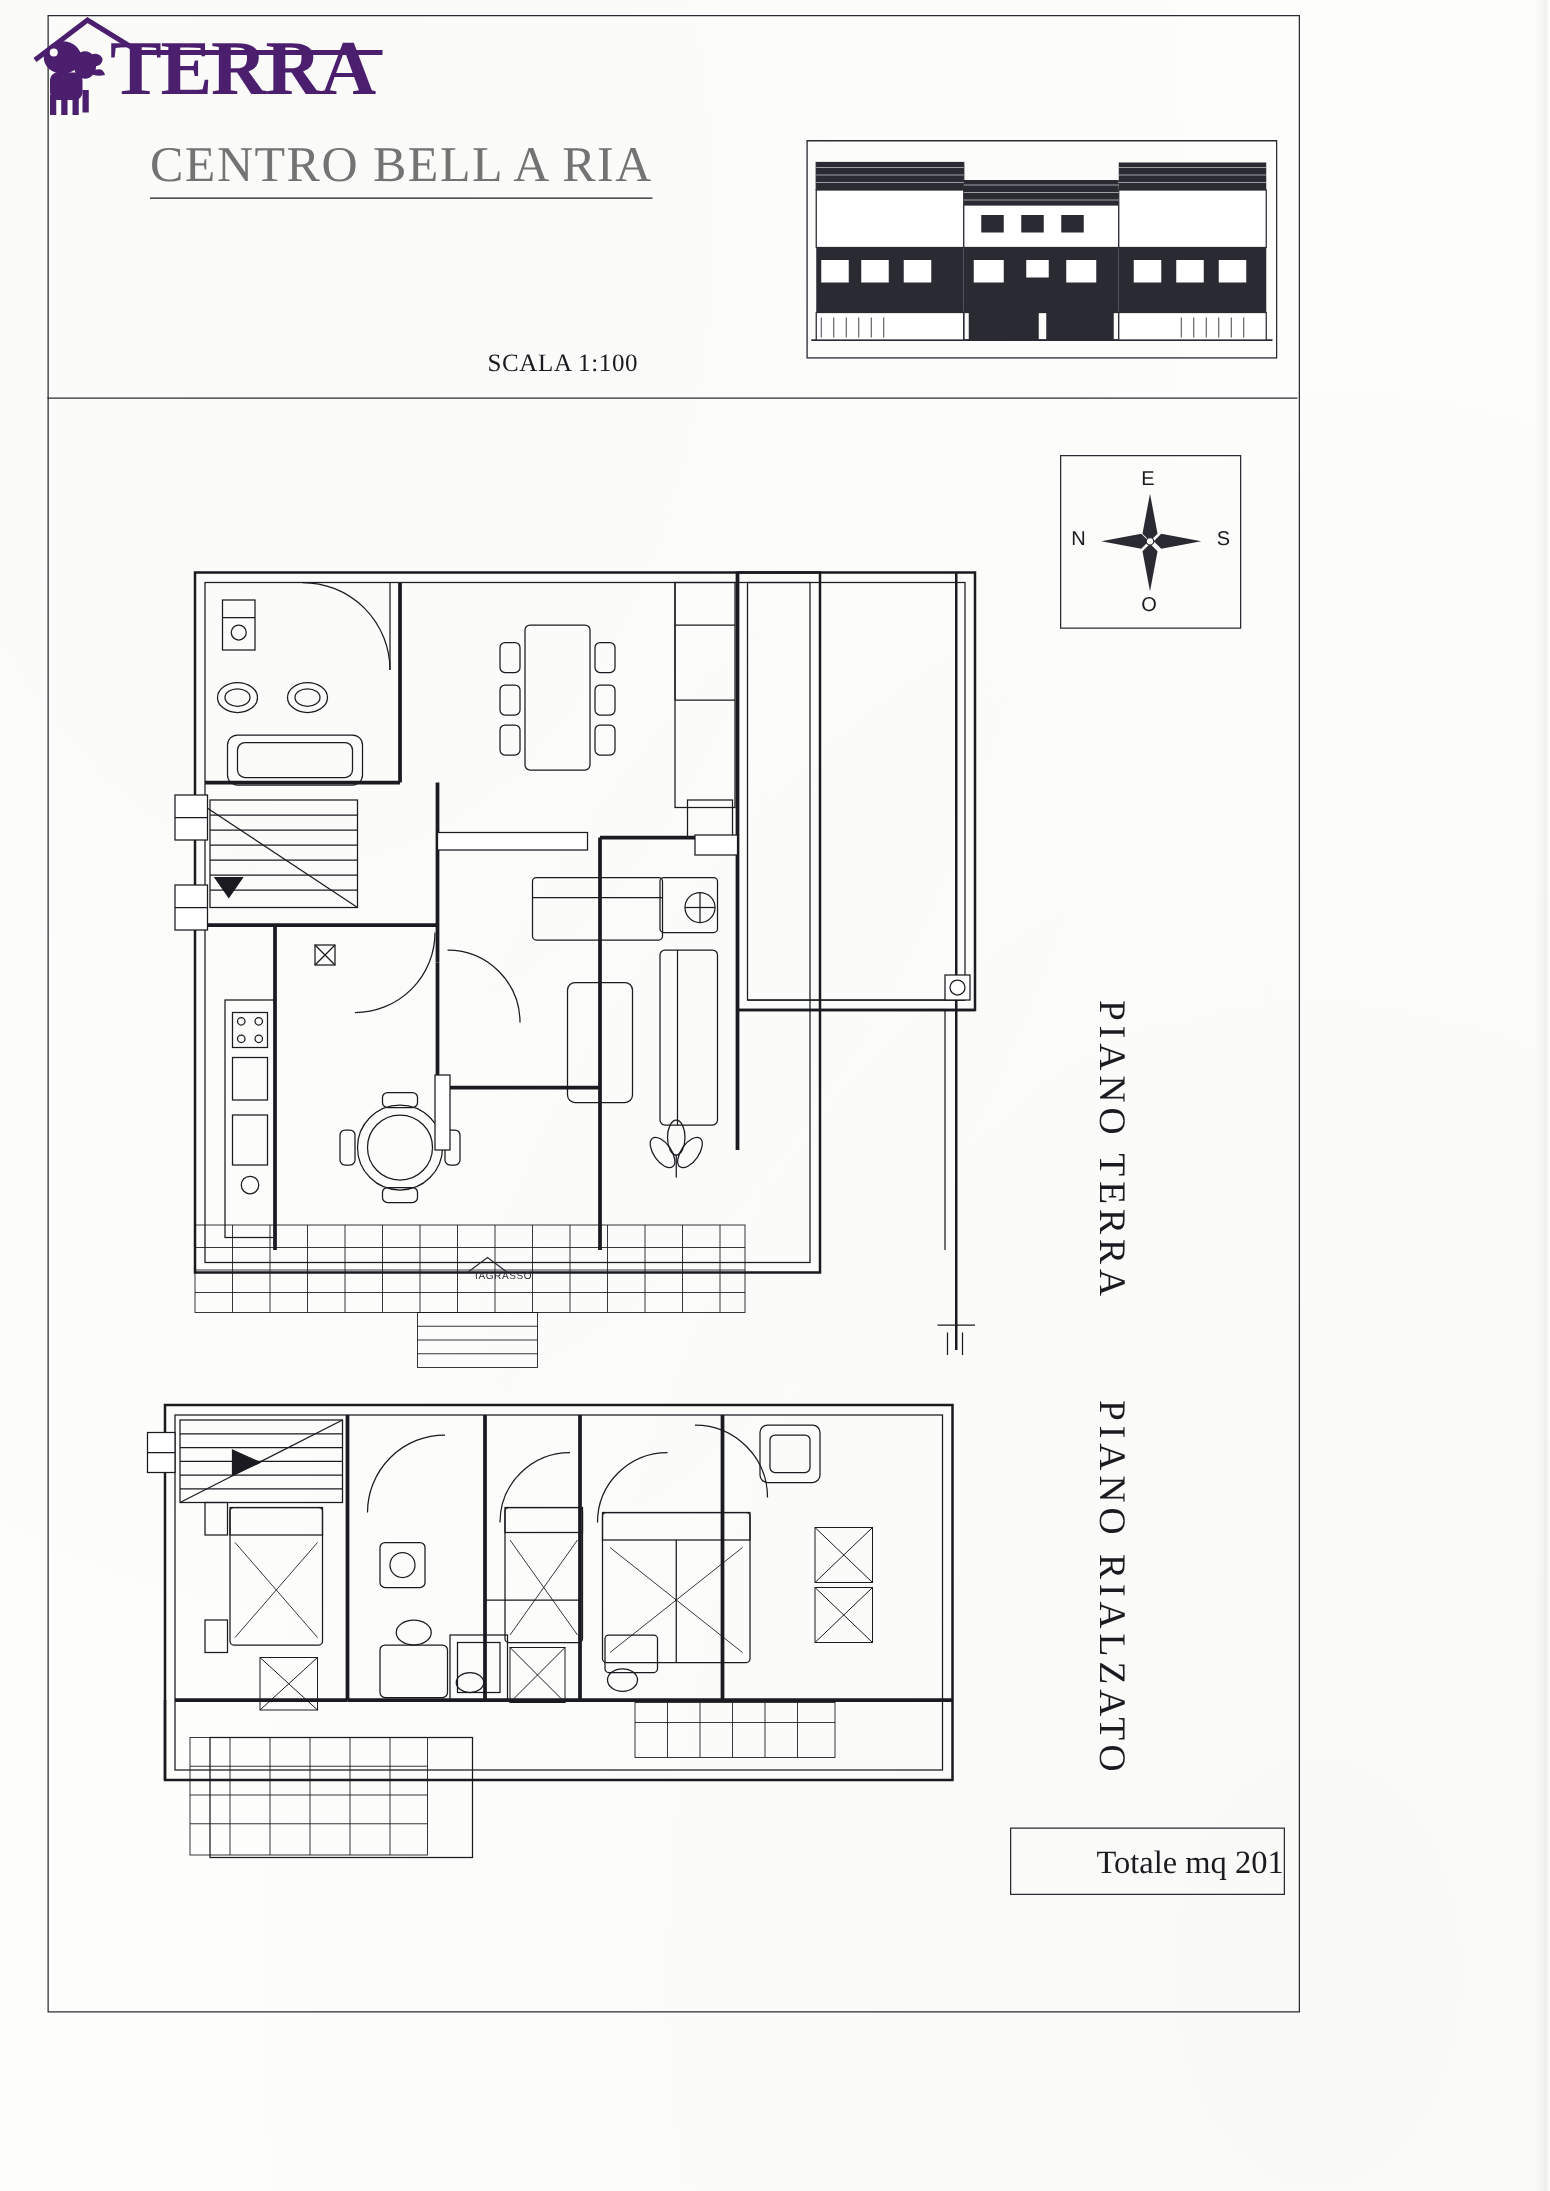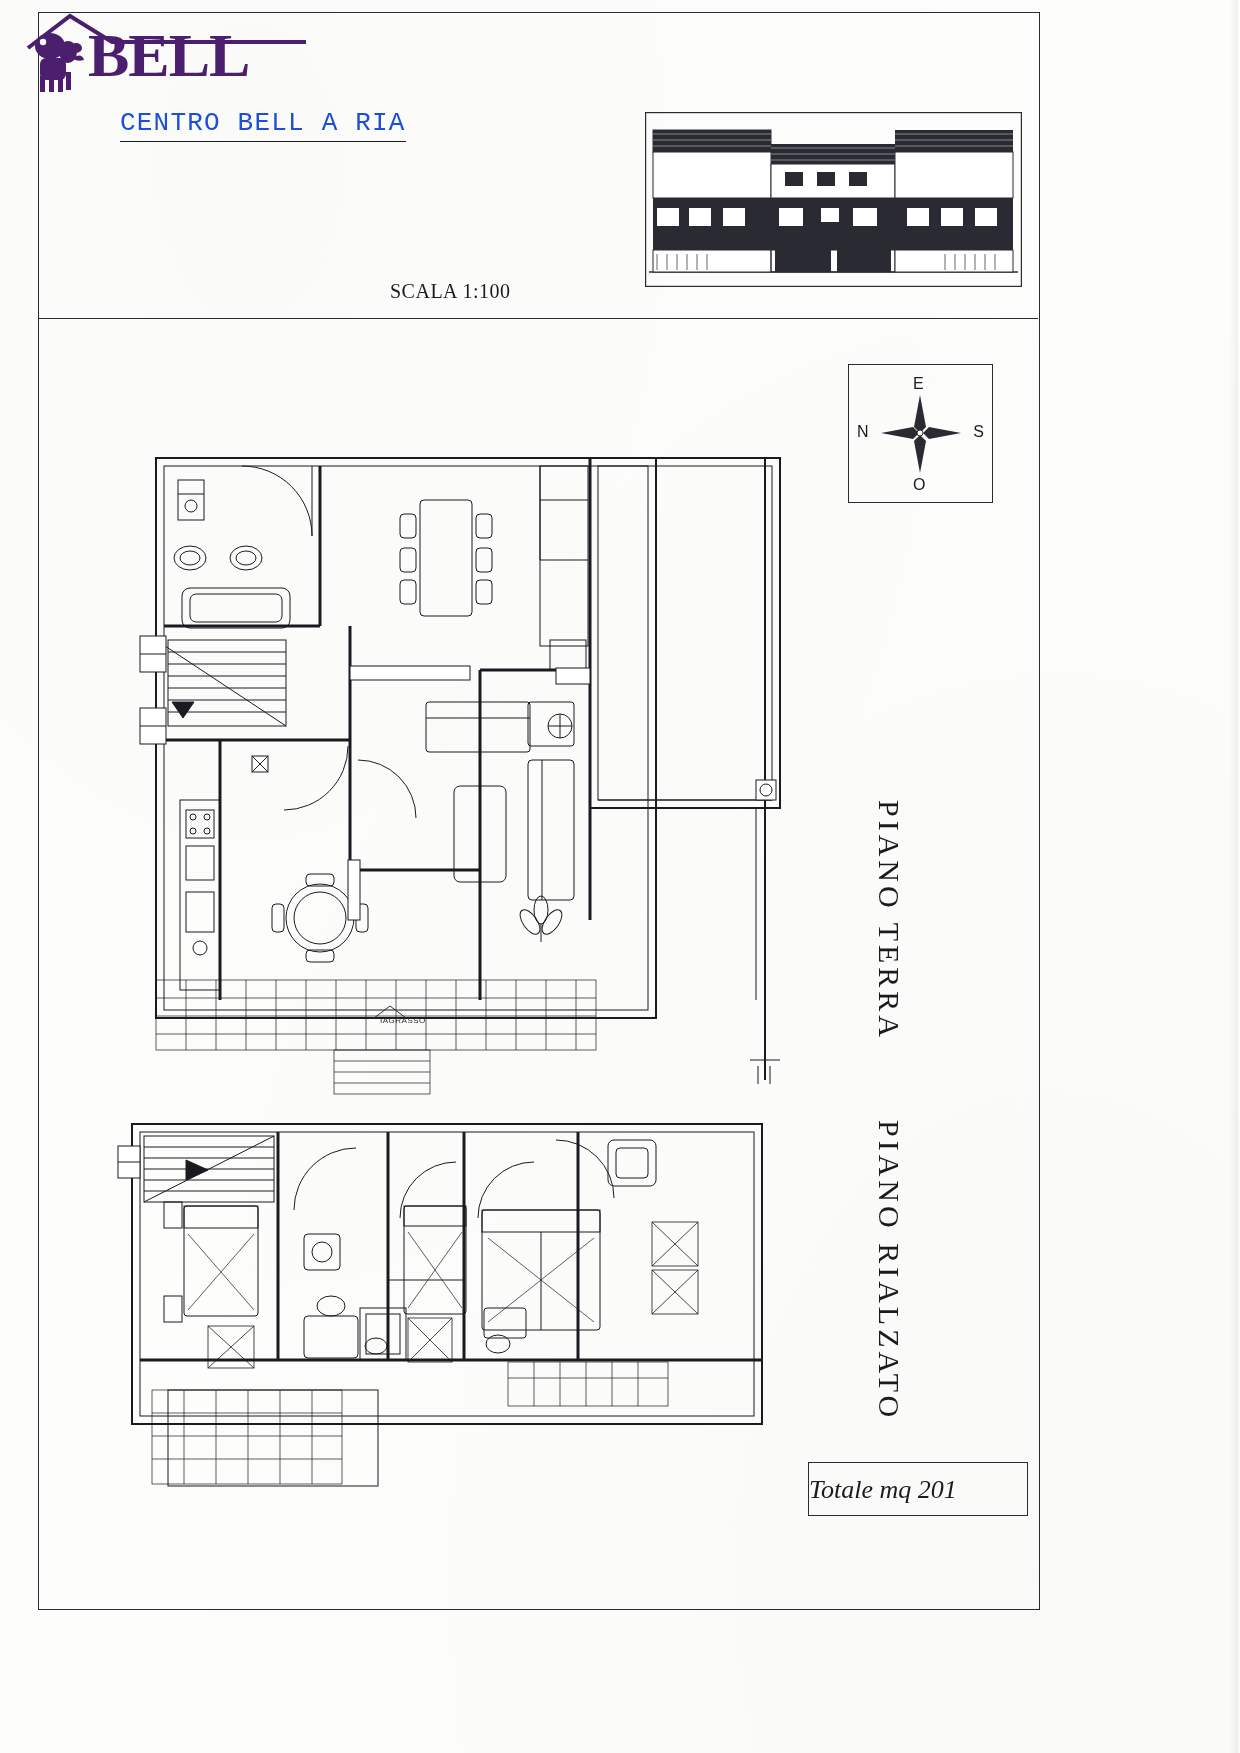--- a/index.html
+++ b/index.html
@@ -75,24 +75,24 @@
     top: 6px;
     width: 282px;
     height: 40px;
   }
 
   
   .project-title {
     position: absolute;
     left: 120px;
     top: 108px;
-    font-size: 26px;
+    font-size: 40px;
     letter-spacing: 1.2px;
-    font-family: Liberation Mono, monospace;
-    color: #1d4ed8;
+    font-family: Liberation Serif, serif;
+    color: #737373;
     border-bottom: 1.6px solid #1a1a20;
     padding-bottom: 3px;
   }
   .lot-box {
     position: absolute;
     left: 62px;
     top: 216px;
     width: 302px;
     height: 70px;
     border: 1.3px solid #2a2a33;
@@ -159,23 +159,22 @@
     left: 808px;
     top: 1462px;
     width: 218px;
     height: 52px;
     border: 1.3px solid #2a2a33;
   }
   .total-box span {
     position: absolute;
     left: 0; right: 0;
     top: 12px;
-    text-align: left;
+    text-align: right;
     font-size: 26px;
-    font-style: italic;
   }
 
   
   .plan {
     position: absolute;
   }
   .plan-ground { left: 120px; top: 440px; width: 720px; height: 680px; }
   .plan-raised { left: 108px; top: 1110px; width: 700px; height: 400px; }
 
   
@@ -218,21 +217,21 @@
         <ellipse cx="48" cy="20" rx="6" ry="5"></ellipse>
         <circle cx="15" cy="14" r="3.2" fill="#fdfdfb"></circle>
         <rect x="12" y="30" width="26" height="22" rx="6"></rect>
         <rect x="12" y="48" width="5" height="16"></rect>
         <rect x="21" y="48" width="5" height="16"></rect>
         <rect x="30" y="48" width="5" height="16"></rect>
         <rect x="38" y="44" width="5" height="18"></rect>
         <path d="M44 30 q10 -6 12 2 q-8 2 -12 -2Z"></path>
       </g>
     </svg>
-    <div class="logo-text">BELL</div>
+    <div class="logo-text">TERRA</div>
   </div>
 
   <div class="project-title">CENTRO BELL A RIA</div>
 
   <div class="scale-label">SCALA 1:100</div>
 
   <svg class="elevation" viewBox="0 0 377 175">
     <rect x="0.6" y="0.6" width="375.8" height="173.8" fill="none" stroke="#2a2a33" stroke-width="1.2"></rect>
 
     <line x1="4" y1="160" x2="373" y2="160" stroke="#2a2a33" stroke-width="1.4"></line>

